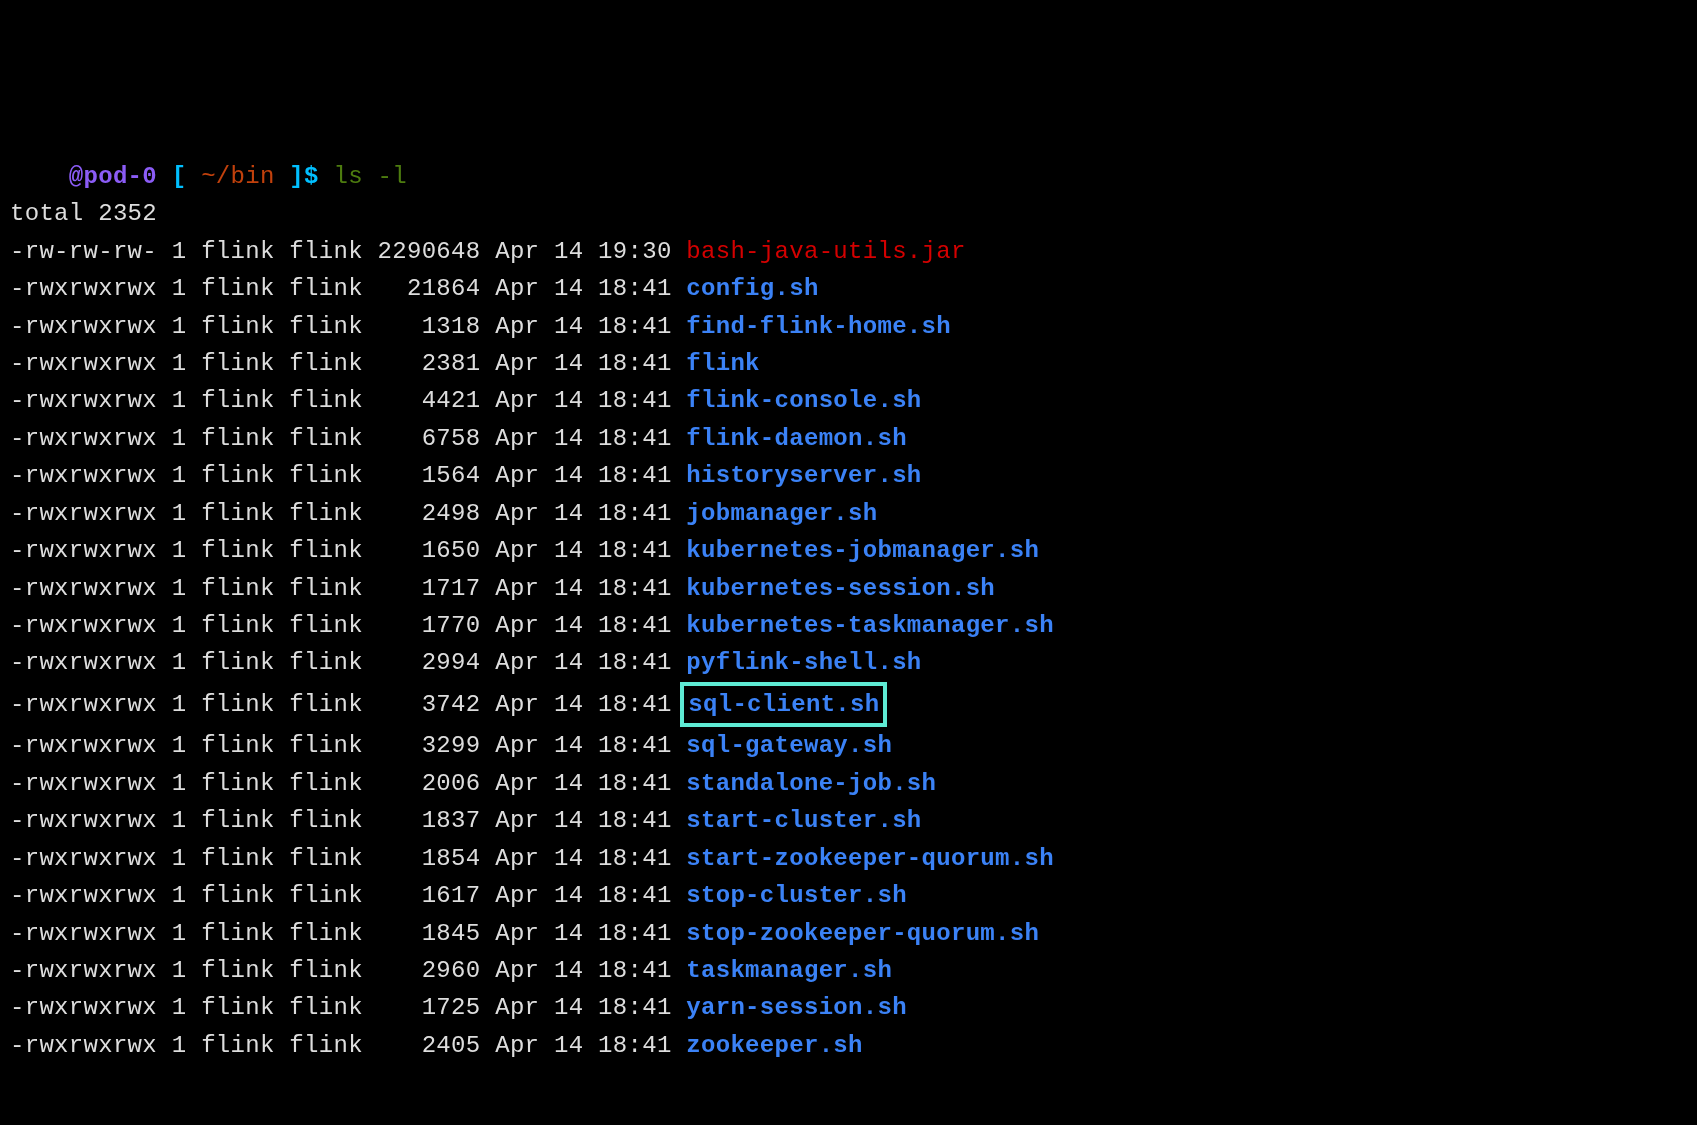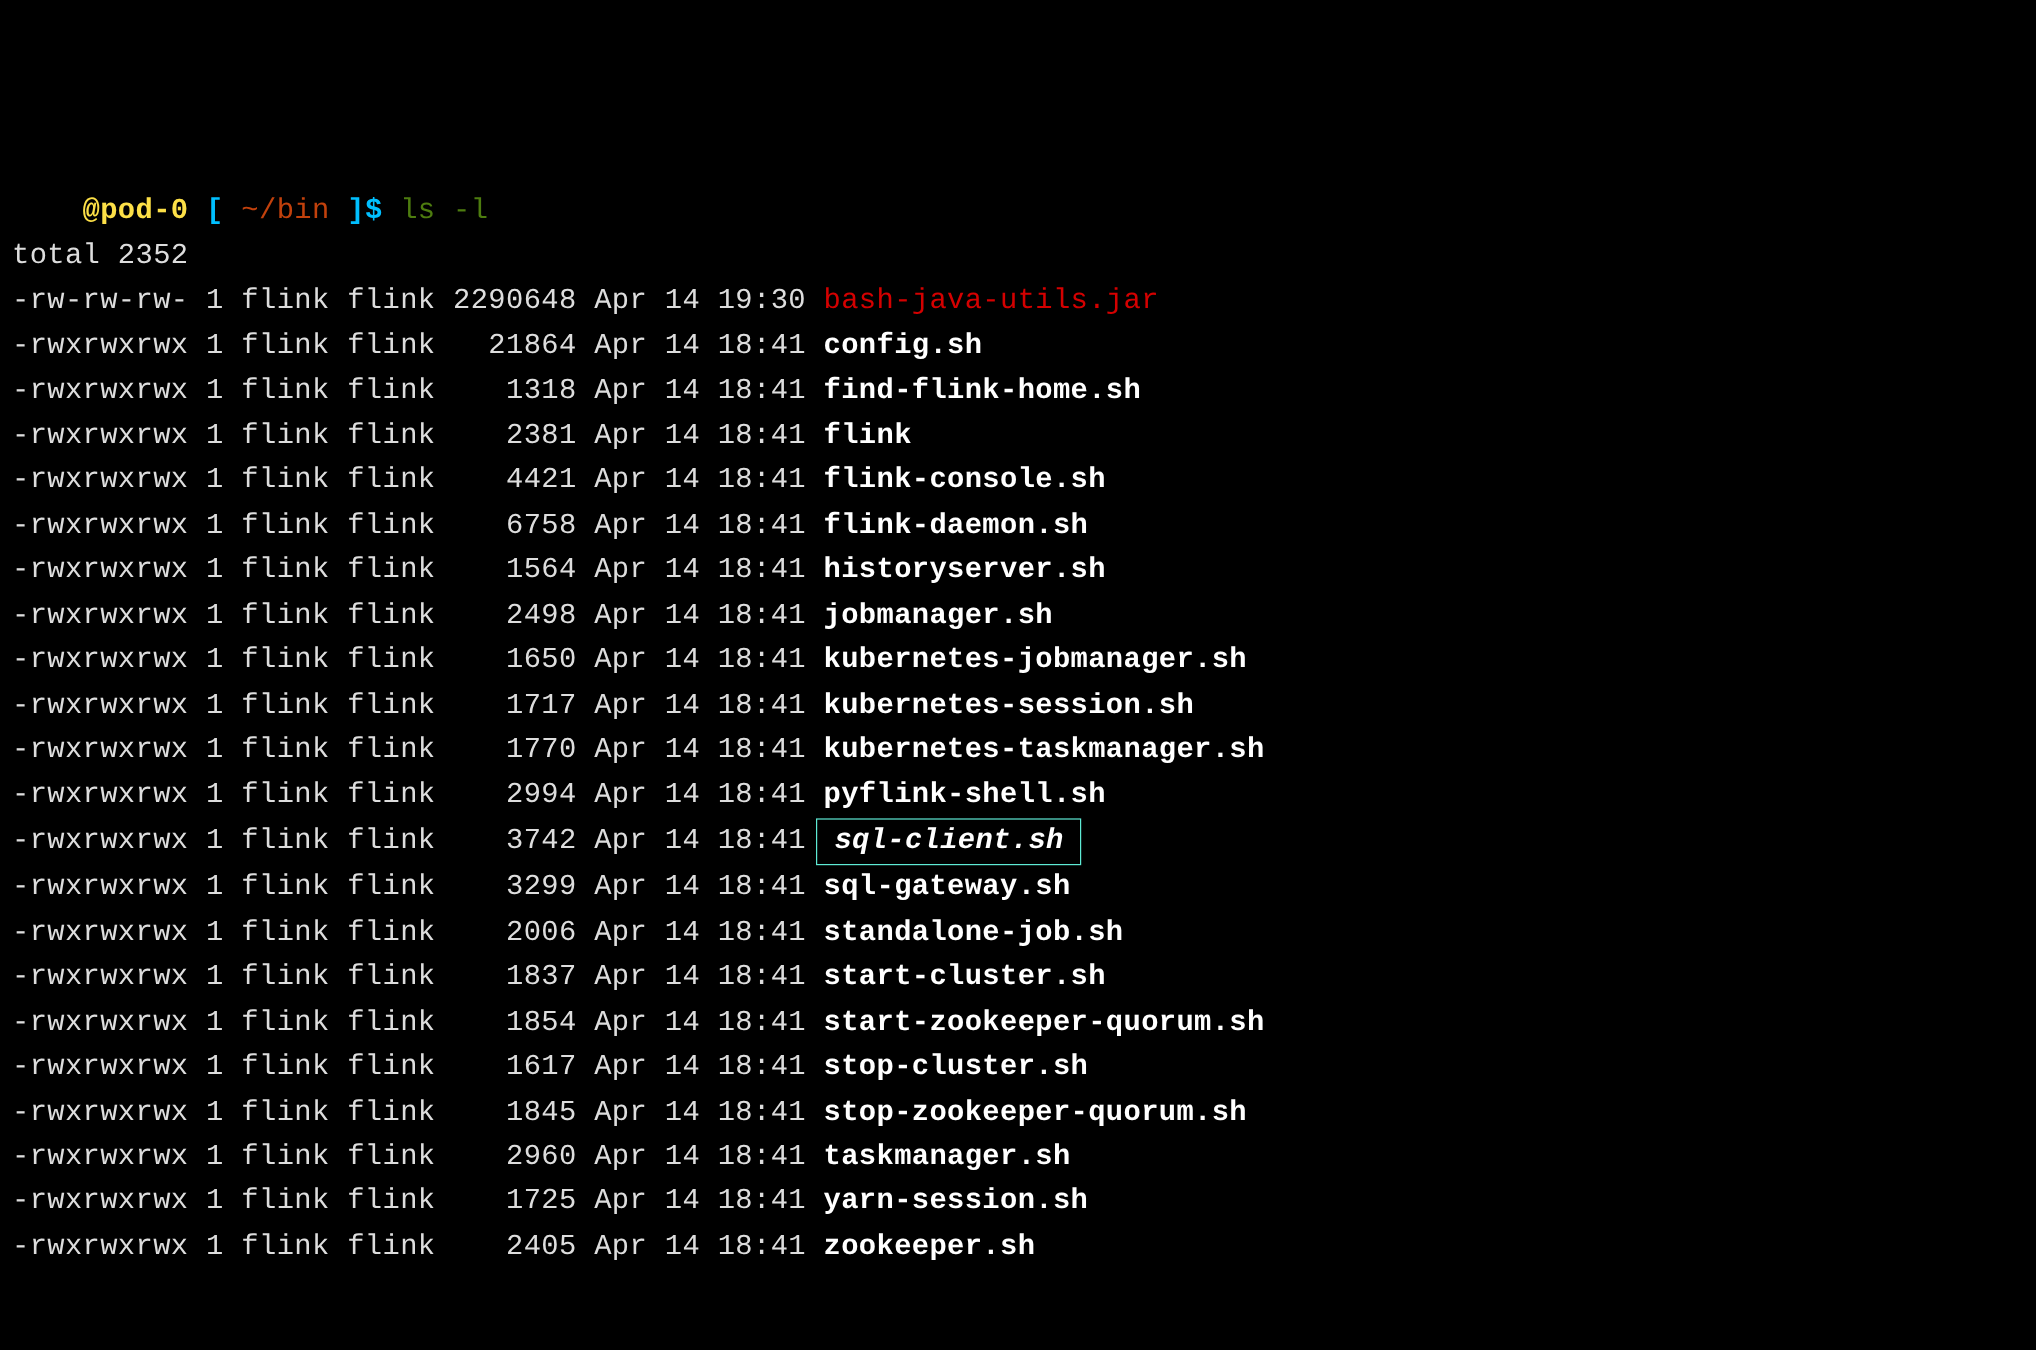--- a/index.html
+++ b/index.html
@@ -11,21 +11,21 @@
       background: #000000;
       font-family: "Courier New", "Consolas", monospace;
       font-size: 24px;
       color: #dddddd;
       padding: 8px 10px;
       line-height: 1.56;
       white-space: pre;
       letter-spacing: 0.3px;
     }
     .prompt-host {
-      color: #fde047;
+      color: #8b5cf6;
       font-weight: bold;
     }
     .prompt-bracket {
       color: #00bfff;
       font-weight: bold;
     }
     .prompt-path {
       color: #c2410c;
     }
     .prompt-dollar {
@@ -33,32 +33,31 @@
       font-weight: bold;
     }
     .command {
       color: #4d7c0f;
     }
     .file-regular {
       color: #d40000;
       font-weight: normal;
     }
     .file-exec {
-      color: #ffffff;
+      color: #3b82f6;
       font-weight: bold;
     }
     .row {
       display: block;
     }
     .highlight-box {
-      border: 1px solid #5eead4;
-      padding: 0 14px;
+      border: 4px solid #5eead4;
+      padding: 0 4px;
       margin-left: -6px;
       display: inline-block;
-      font-style: italic;
     }
   </style>
 </head>
 <body>
 
 
 
 <div><span class="row">    <span class="prompt-host">@pod-0</span><span class="prompt-bracket"> [ </span><span class="prompt-path">~/bin</span><span class="prompt-bracket"> ]</span><span class="prompt-dollar">$ </span><span class="command">ls -l</span></span><span class="row">total 2352</span><div id="rows-container"><span class="row"><span>-rw-rw-rw- 1 flink flink 2290648 Apr 14 19:30 </span><span class="file-regular">bash-java-utils.jar</span></span><span class="row"><span>-rwxrwxrwx 1 flink flink   21864 Apr 14 18:41 </span><span class="file-exec">config.sh</span></span><span class="row"><span>-rwxrwxrwx 1 flink flink    1318 Apr 14 18:41 </span><span class="file-exec">find-flink-home.sh</span></span><span class="row"><span>-rwxrwxrwx 1 flink flink    2381 Apr 14 18:41 </span><span class="file-exec">flink</span></span><span class="row"><span>-rwxrwxrwx 1 flink flink    4421 Apr 14 18:41 </span><span class="file-exec">flink-console.sh</span></span><span class="row"><span>-rwxrwxrwx 1 flink flink    6758 Apr 14 18:41 </span><span class="file-exec">flink-daemon.sh</span></span><span class="row"><span>-rwxrwxrwx 1 flink flink    1564 Apr 14 18:41 </span><span class="file-exec">historyserver.sh</span></span><span class="row"><span>-rwxrwxrwx 1 flink flink    2498 Apr 14 18:41 </span><span class="file-exec">jobmanager.sh</span></span><span class="row"><span>-rwxrwxrwx 1 flink flink    1650 Apr 14 18:41 </span><span class="file-exec">kubernetes-jobmanager.sh</span></span><span class="row"><span>-rwxrwxrwx 1 flink flink    1717 Apr 14 18:41 </span><span class="file-exec">kubernetes-session.sh</span></span><span class="row"><span>-rwxrwxrwx 1 flink flink    1770 Apr 14 18:41 </span><span class="file-exec">kubernetes-taskmanager.sh</span></span><span class="row"><span>-rwxrwxrwx 1 flink flink    2994 Apr 14 18:41 </span><span class="file-exec">pyflink-shell.sh</span></span><span class="row"><span>-rwxrwxrwx 1 flink flink    3742 Apr 14 18:41 </span><span class="highlight-box"><span class="file-exec">sql-client.sh</span></span></span><span class="row"><span>-rwxrwxrwx 1 flink flink    3299 Apr 14 18:41 </span><span class="file-exec">sql-gateway.sh</span></span><span class="row"><span>-rwxrwxrwx 1 flink flink    2006 Apr 14 18:41 </span><span class="file-exec">standalone-job.sh</span></span><span class="row"><span>-rwxrwxrwx 1 flink flink    1837 Apr 14 18:41 </span><span class="file-exec">start-cluster.sh</span></span><span class="row"><span>-rwxrwxrwx 1 flink flink    1854 Apr 14 18:41 </span><span class="file-exec">start-zookeeper-quorum.sh</span></span><span class="row"><span>-rwxrwxrwx 1 flink flink    1617 Apr 14 18:41 </span><span class="file-exec">stop-cluster.sh</span></span><span class="row"><span>-rwxrwxrwx 1 flink flink    1845 Apr 14 18:41 </span><span class="file-exec">stop-zookeeper-quorum.sh</span></span><span class="row"><span>-rwxrwxrwx 1 flink flink    2960 Apr 14 18:41 </span><span class="file-exec">taskmanager.sh</span></span><span class="row"><span>-rwxrwxrwx 1 flink flink    1725 Apr 14 18:41 </span><span class="file-exec">yarn-session.sh</span></span><span class="row"><span>-rwxrwxrwx 1 flink flink    2405 Apr 14 18:41 </span><span class="file-exec">zookeeper.sh</span></span></div></div>
 
 

